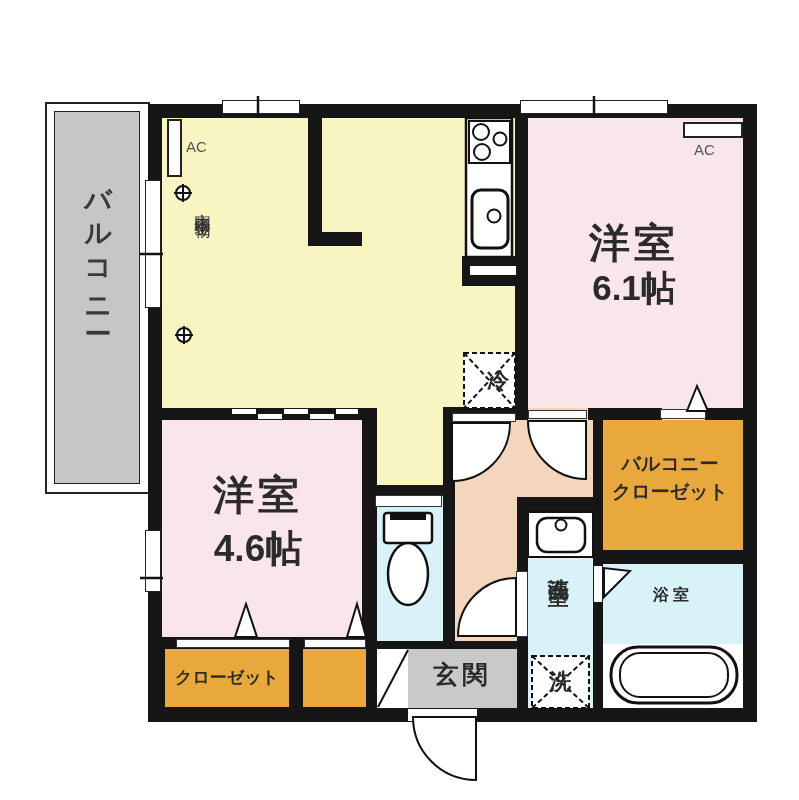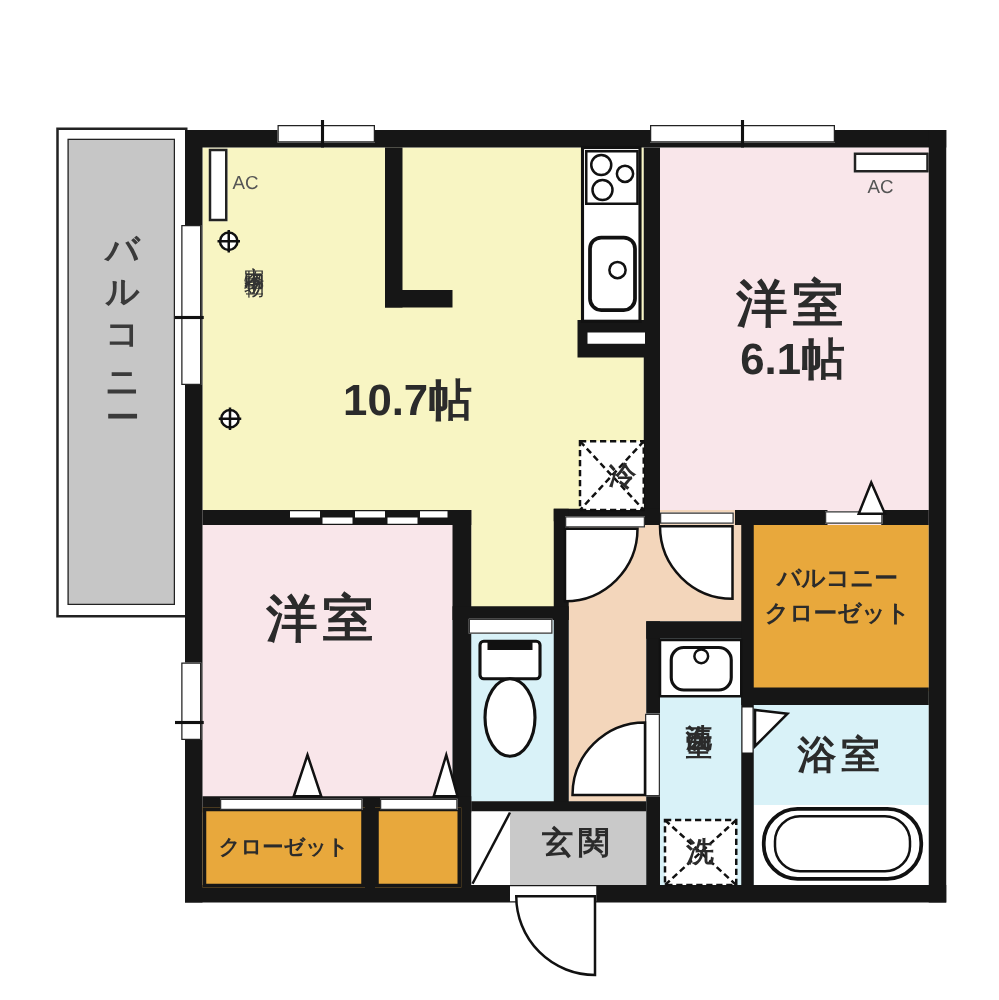--- a/index.html
+++ b/index.html
@@ -167,35 +167,35 @@
     </g>
   </svg>
 
   <div class="lbl vert" style="left:82px;top:168px;font-size:27px;letter-spacing:7px;color:#3a3a3a;">バルコニー</div>
 
   <div class="lbl" style="left:186px;top:138px;font-size:15px;font-weight:400;color:#555;">AC</div>
   <div class="lbl" style="left:694px;top:141px;font-size:15px;font-weight:400;color:#555;">AC</div>
 
   <div class="lbl vert" style="left:193px;top:200px;font-size:16px;font-weight:500;letter-spacing:2px;color:#333;">室内物干金物</div>
 
-  <div class="lbl ctr" style="left:246px;top:301px;width:160px;font-size:35px;">10.7帖</div>
 
   <div class="lbl ctr" style="left:575px;top:220px;width:118px;font-size:41px;letter-spacing:4px;">洋室</div>
   <div class="lbl ctr" style="left:570px;top:268px;width:128px;font-size:35px;">6.1帖</div>
 
   <div class="lbl ctr" style="left:198px;top:472px;width:120px;font-size:41px;letter-spacing:4px;">洋室</div>
+  <div class="lbl ctr" style="left:192px;top:528px;width:132px;font-size:37px;">4.6帖</div>
 
   <div class="lbl ctr" style="left:597px;top:450px;width:146px;font-size:19px;line-height:1.45;">
     <span>バルコニー</span><br>
     <span>クローゼット</span>
   </div>
 
   <div class="lbl vert" style="left:546px;top:562px;font-size:21px;letter-spacing:3px;">洗面室</div>
 
-  <div class="lbl ctr" style="left:633px;top:586px;width:80px;font-size:31px;letter-spacing:4px;">浴室</div>
+  <div class="lbl ctr" style="left:633px;top:586px;width:80px;font-size:16px;letter-spacing:4px;">浴室</div>
 
   <div class="lbl ctr" style="left:415px;top:660px;width:95px;font-size:25px;letter-spacing:4px;">玄関</div>
 
   <div class="lbl ctr" style="left:165px;top:668px;width:124px;font-size:17px;">クローゼット</div>
 
 
   <div class="lbl" style="left:487px;top:368px;font-size:22px;">冷</div>
 
   <div class="lbl" style="left:549px;top:669px;font-size:22px;">洗</div>
 

